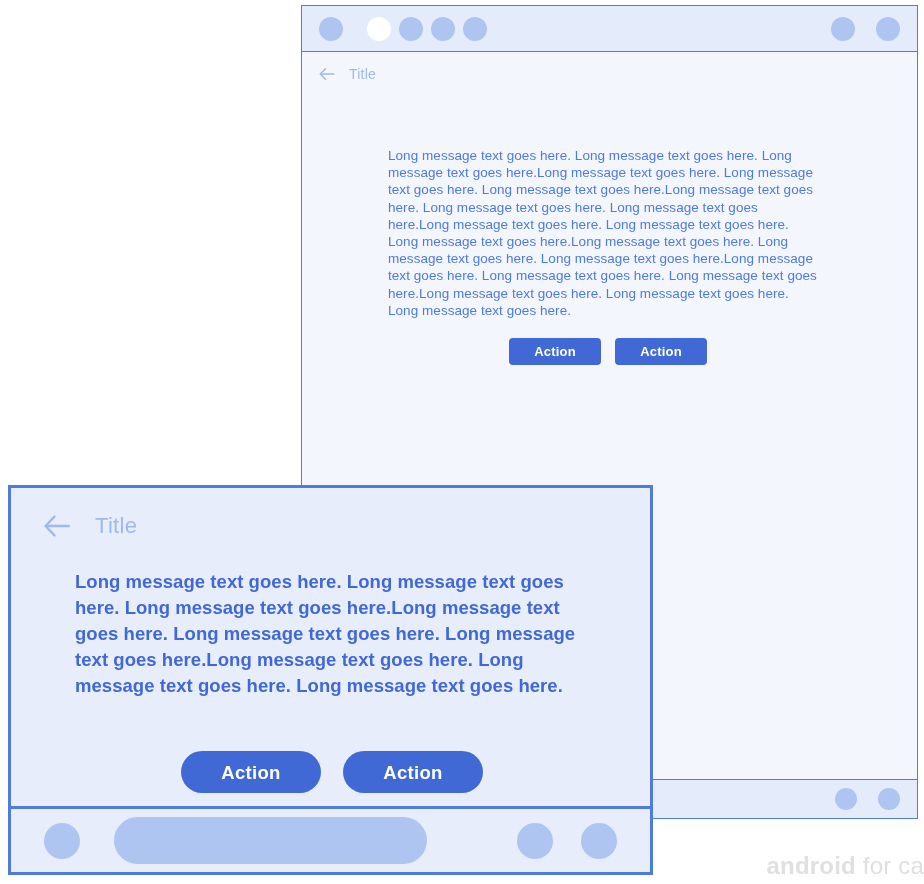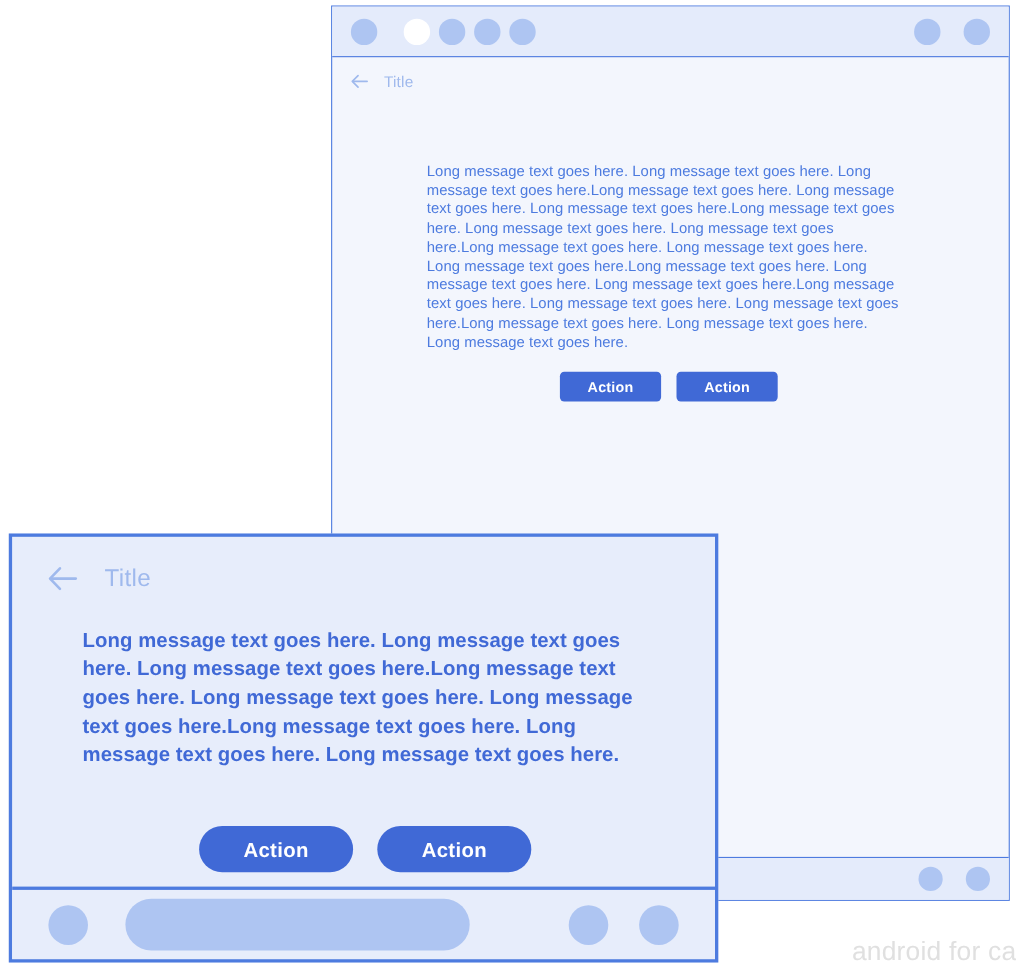--- a/index.html
+++ b/index.html
@@ -211,21 +211,21 @@
   
   #watermark {
     position: absolute;
     right: 0px;
     bottom: 4px;
     font-size: 24px;
     color: #e0e0e0;
     letter-spacing: 0.2px;
     white-space: nowrap;
   }
-  #watermark .wm-strong { font-weight: normal; margin-top: 40px; }
+  #watermark .wm-strong { font-weight: bold; margin-top: 40px; }
 </style>
 </head>
 <body>
 
 <div id="bg-window">
 
   <div id="bg-statusbar">
     <div class="sb-left">
       <span class="circle gap-after"></span>
       <span class="circle selected"></span>

